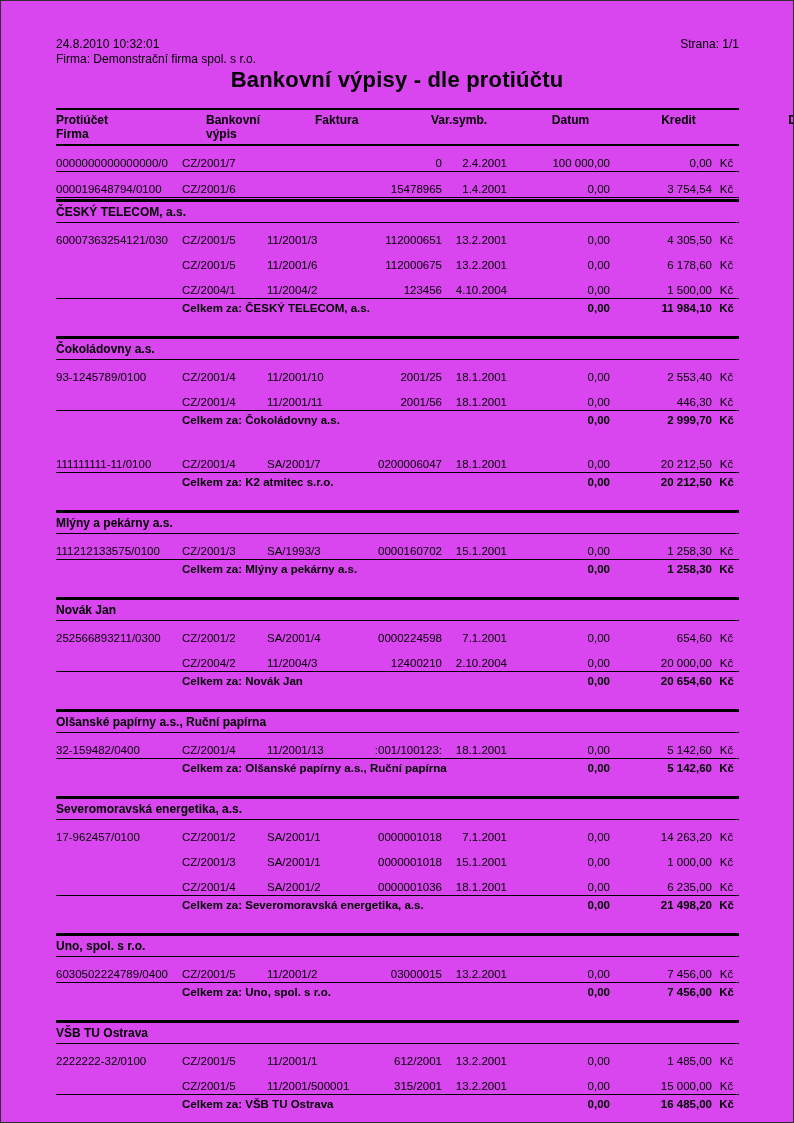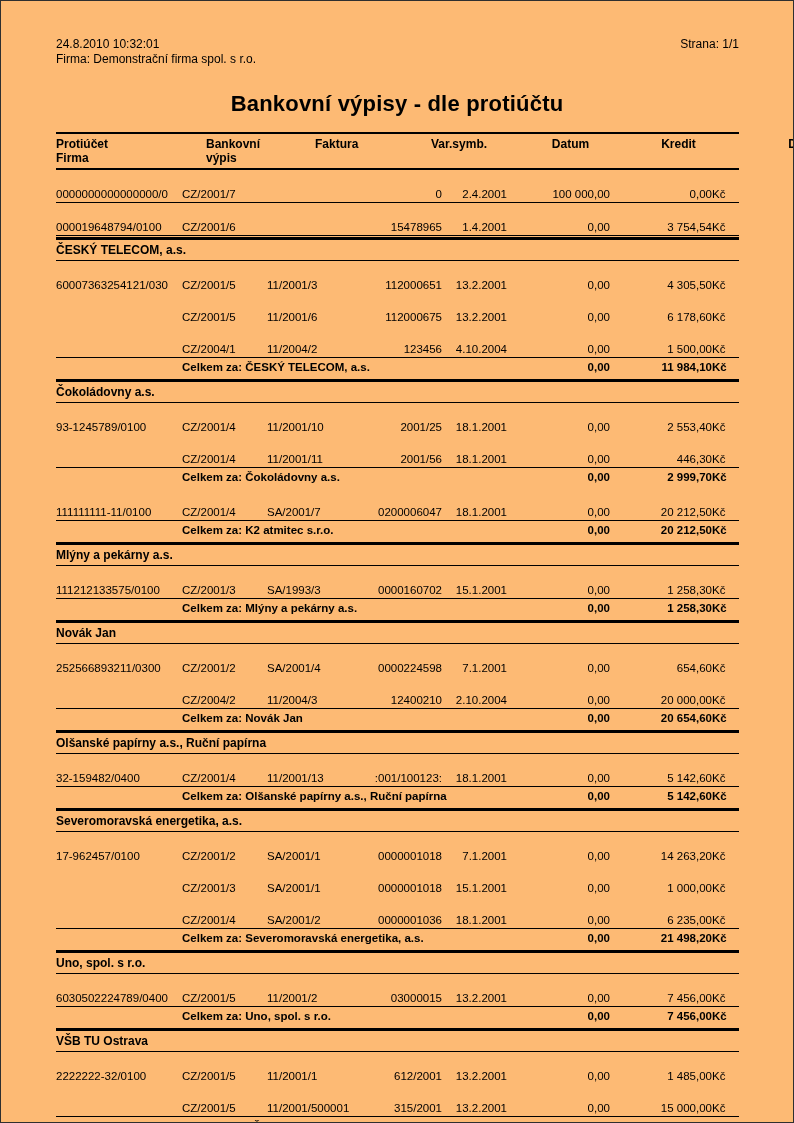--- a/index.html
+++ b/index.html
@@ -1,76 +1,75 @@
 <!DOCTYPE html>
 <html><head>
 <meta charset="utf-8">
 <style>
   * { margin:0; padding:0; box-sizing:border-box; }
   html,body { background:#fff; }
   .page {
     width:794px; height:1123px;
-    background:#fdba74;
+    background:#d946ef;
     border:1px solid #2f2f2f;
     font-family:"Liberation Sans","DejaVu Sans",sans-serif;
     color:#000;
     position:relative;
     overflow:hidden;
   }
   .page-header {
     display:flex; justify-content:space-between; align-items:flex-start;
     padding:36px 54px 0 55px;
     font-size:12px; line-height:15px;
   }
   .title {
     text-align:center;
     font-size:22px; font-weight:bold;
-    margin-top:24px;
     letter-spacing:0.2px;
   }
   .report { margin:15px 54px 0 55px; }
   .grid {
     display:grid;
     grid-template-columns:126px 85px 92px 83px 65px 103px 102px 29px;
   }
   .cell { white-space:nowrap; overflow:visible; }
   .c-prot  { text-align:left; }
   .c-vypis { text-align:left; }
   .c-fakt  { text-align:left; }
   .c-var   { text-align:right; }
   .c-dat   { text-align:right; }
   .c-kred  { text-align:right; }
   .c-deb   { text-align:right; }
-  .c-mena  { text-align:left; }
+  .c-mena  { text-align:center; }
   .thead {
     border-top:2px solid #000;
     border-bottom:2px solid #000;
     padding:3px 0 3px;
     font-weight:bold; font-size:12px; line-height:14px;gap:24px;
   }
   .thead .h-dat  { text-align:center; }
   .thead .h-kred { text-align:center; }
   .thead .h-deb  { text-align:center; }
   .thead .h-mena { text-align:right; }
   .thead .h-var  { text-align:left; }
   .row {
     font-size:11.5px; line-height:13px;
-    padding:18px 0 1px;
+    padding:11px 0 1px;
   }
   .row.last { border-bottom:1px solid #000; }
   .firm-row {
     border-top:3px solid #000;
     border-bottom:1px solid #000;
     margin-top:1px;
     font-weight:bold; font-size:12px; line-height:14px;
     padding:3px 0 3px;
   }
   .total-row {
     font-weight:bold; font-size:11.5px; line-height:13px;
-    padding:3px 0 4px;
+    padding:3px 0 20px;
   }
   .t-label { grid-column:1 / 6; padding-left:126px; font-weight:bold; }
   .grand-row {
     border-top:3px solid #000;
     font-weight:bold;
     padding:4px 0 4px;
     font-size:12px; line-height:15px;
   }
   .g-label { grid-column:1 / 6; font-size:13.5px; }
 </style>

